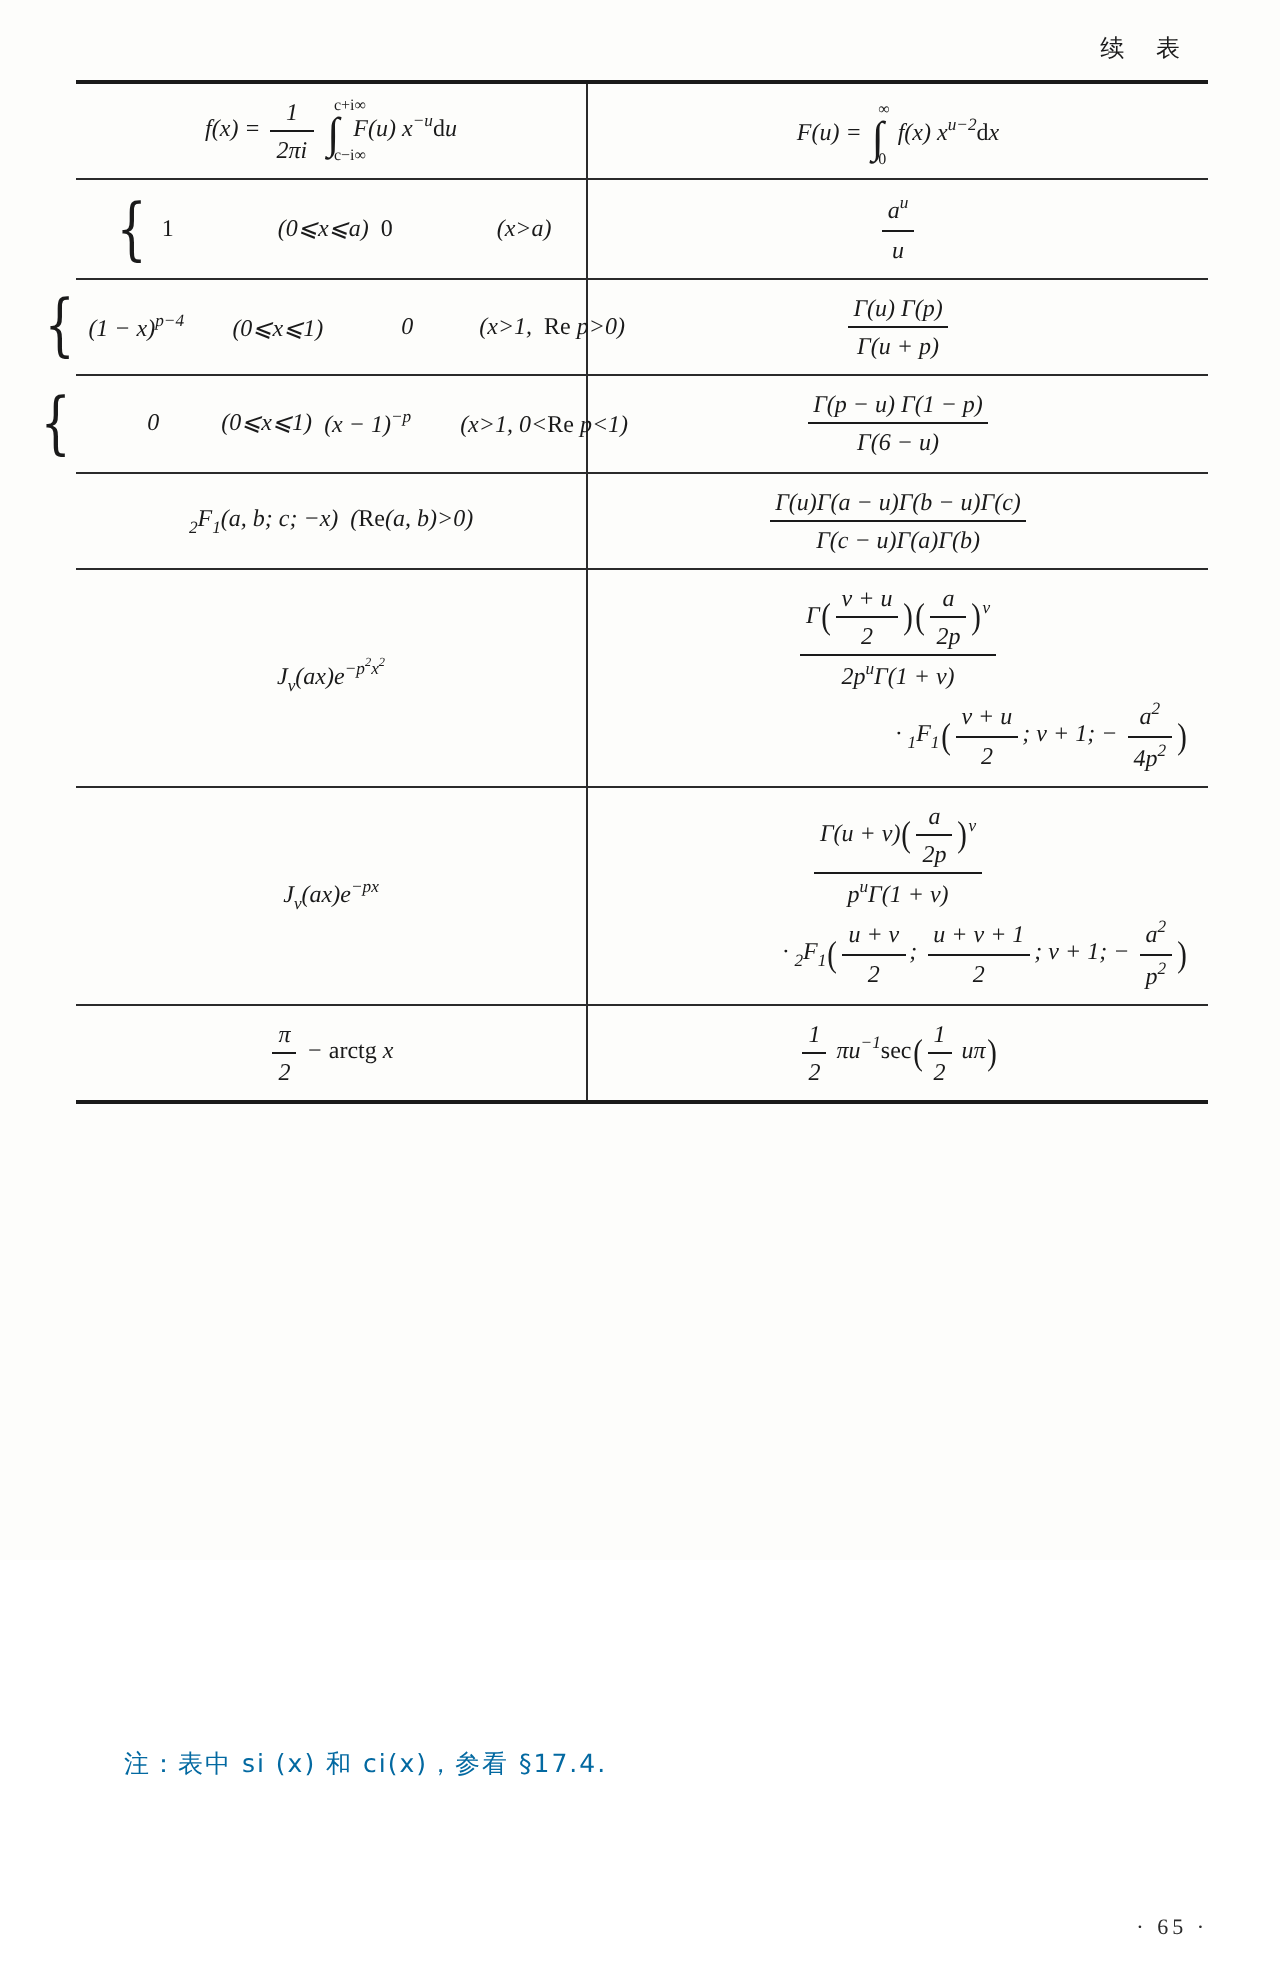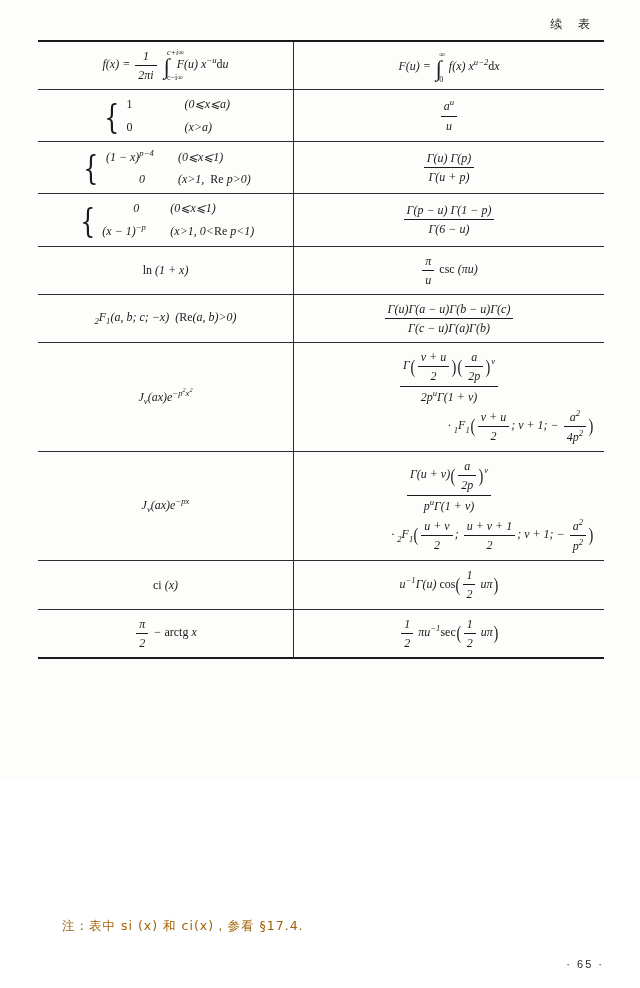--- a/index.html
+++ b/index.html
@@ -97,21 +97,20 @@
     vertical-align: middle;
     font-style: normal;
     margin: 0 1px 0 2px;
     top: 1px;
   }
   .int .lim-top {
     position: absolute;
     left: 55%;
     top: -9px;
     font-size: 8px;
-    font-style: italic;
     white-space: nowrap;
   }
   .int .lim-bot {
     position: absolute;
     left: 55%;
     bottom: -8px;
     font-size: 8px;
     white-space: nowrap;
   }
   sup, sub { font-size: 72%; }
@@ -123,21 +122,21 @@
   }
   .brace {
     font-size: 34px;
     line-height: 1;
     font-family: "DejaVu Serif", serif;
     font-weight: 300;
     transform: scaleX(0.7);
   }
   .brace-lines {
     display: flex;
-    flex-direction: column;
+    flex-direction: row;
     gap: 6px;
     text-align: left;
   }
   .brace-lines .cond {
     white-space: nowrap;
   }
   .brace-lines .cond .val {
     display: inline-block;
     min-width: 58px;
   }
@@ -155,31 +154,31 @@
   .paren-big {
     display: inline-block;
     font-size: 150%;
     font-style: normal;
     vertical-align: middle;
     transform: scaleX(0.8);
   }
   .footnote {
     position: absolute;
     left: 62px;
-    top: 918px;
+    top: 874px;
     font-family: "DejaVu Sans", sans-serif;
     font-size: 12.5px;
     letter-spacing: 1px;
-    color: #a16207;
+    color: #0369a1;
   }
   .page-number {
     position: absolute;
     right: 36px;
     top: 958px;
-    font-family: Liberation Sans, sans-serif;
+    font-family: Liberation Serif, serif;
     font-size: 11px;
     letter-spacing: 2px;
     color: #2a2a2a;
   }
   .noise-overlay {
     position: absolute;
     inset: 0;
     pointer-events: none;
     opacity: 0.05;
     background:
@@ -251,28 +250,20 @@
               <span class="cond m"><span class="val" style="min-width:68px;text-align:center">0</span>(0⩽x⩽1)</span>
               <span class="cond m"><span class="val" style="min-width:68px">(x − 1)<sup>−p</sup></span>(x&gt;1, 0&lt;<span class="up">Re</span> p&lt;1)</span>
             </span>
           </div>
         </td>
         <td class="right-col">
           <span class="m"><span class="frac"><span class="num">Γ(p − u) Γ(1 − p)</span><span class="den">Γ(6 − u)</span></span></span>
         </td>
       </tr>
 
-      <tr>
-        <td class="left-col">
-          <span class="m"><span class="up">ln</span> (1 + x)</span>
-        </td>
-        <td class="right-col">
-          <span class="m"><span class="frac"><span class="num">π</span><span class="den">u</span></span>&nbsp;<span class="up">csc</span> (πu)</span>
-        </td>
-      </tr>
 
       <tr>
         <td class="left-col">
           <span class="m"><sub>2</sub>F<sub>1</sub>(a, b; c; −x)&nbsp;&nbsp;(<span class="up">Re</span>(a, b)&gt;0)</span>
         </td>
         <td class="right-col">
           <span class="m"><span class="frac"><span class="num">Γ(u)Γ(a − u)Γ(b − u)Γ(c)</span><span class="den">Γ(c − u)Γ(a)Γ(b)</span></span></span>
         </td>
       </tr>
 
@@ -303,28 +294,20 @@
               <span class="frac">
                 <span class="num">Γ(u + ν)<span class="paren-big">(</span><span class="frac"><span class="num">a</span><span class="den">2p</span></span><span class="paren-big">)</span><sup>ν</sup></span>
                 <span class="den">p<sup>u</sup>Γ(1 + ν)</span>
               </span>
             </span>
             <span class="second-line m">· <sub>2</sub>F<sub>1</sub><span class="paren-big">(</span><span class="frac"><span class="num">u + ν</span><span class="den">2</span></span>; <span class="frac"><span class="num">u + ν + 1</span><span class="den">2</span></span>; ν + 1; − <span class="frac"><span class="num">a<sup>2</sup></span><span class="den">p<sup>2</sup></span></span><span class="paren-big">)</span></span>
           </span>
         </td>
       </tr>
 
-      <tr>
-        <td class="left-col">
-          <span class="m"><span class="up">ci</span> (x)</span>
-        </td>
-        <td class="right-col">
-          <span class="m">u<sup>−1</sup>Γ(u) <span class="up">cos</span><span class="paren-big">(</span><span class="frac"><span class="num">1</span><span class="den">2</span></span> uπ<span class="paren-big">)</span></span>
-        </td>
-      </tr>
 
 
       <tr>
         <td class="left-col">
           <span class="m"><span class="frac"><span class="num">π</span><span class="den">2</span></span> − <span class="up">arctg</span> x</span>
         </td>
         <td class="right-col">
           <span class="m"><span class="frac"><span class="num">1</span><span class="den">2</span></span> πu<sup>−1</sup><span class="up">sec</span><span class="paren-big">(</span><span class="frac"><span class="num">1</span><span class="den">2</span></span> uπ<span class="paren-big">)</span></span>
         </td>
       </tr>

